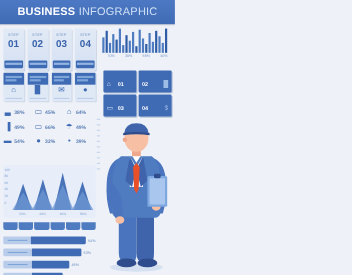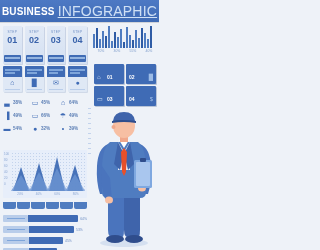--- a/index.html
+++ b/index.html
@@ -12,21 +12,21 @@
   .page{position:relative;width:159px;height:250px;background:#eef2f8;overflow:hidden;}
 
   
   .header{
     position:absolute;left:0;top:0;width:159px;height:22px;
     background:linear-gradient(180deg,#4d79c4 0%,#3f6bb5 100%);
     display:flex;align-items:center;justify-content:center;
     box-shadow:0 1px 0 rgba(0,0,0,.12);
   }
   .header .ttl{font-size:10px;letter-spacing:.2px;color:#ffffff;font-weight:bold;}
-  .header .ttl2{font-size:14px;letter-spacing:.2px;color:#cfe0f5;font-weight:normal;margin-left:3px;text-decoration:underline;}
+  .header .ttl2{font-size:10px;letter-spacing:.2px;color:#cfe0f5;font-weight:normal;margin-left:3px;}
 
   
   .leftcol{position:absolute;left:0;top:22px;width:88px;height:228px;}
   .rightcol{position:absolute;left:88px;top:22px;width:71px;height:228px;}
 
   
   .steps{position:absolute;left:3px;top:4px;width:84px;height:38px;display:flex;gap:3px;}
   .step{
     position:relative;width:19px;height:38px;
     background:linear-gradient(180deg,#e2eaf6 0%,#d4e0f2 100%);

